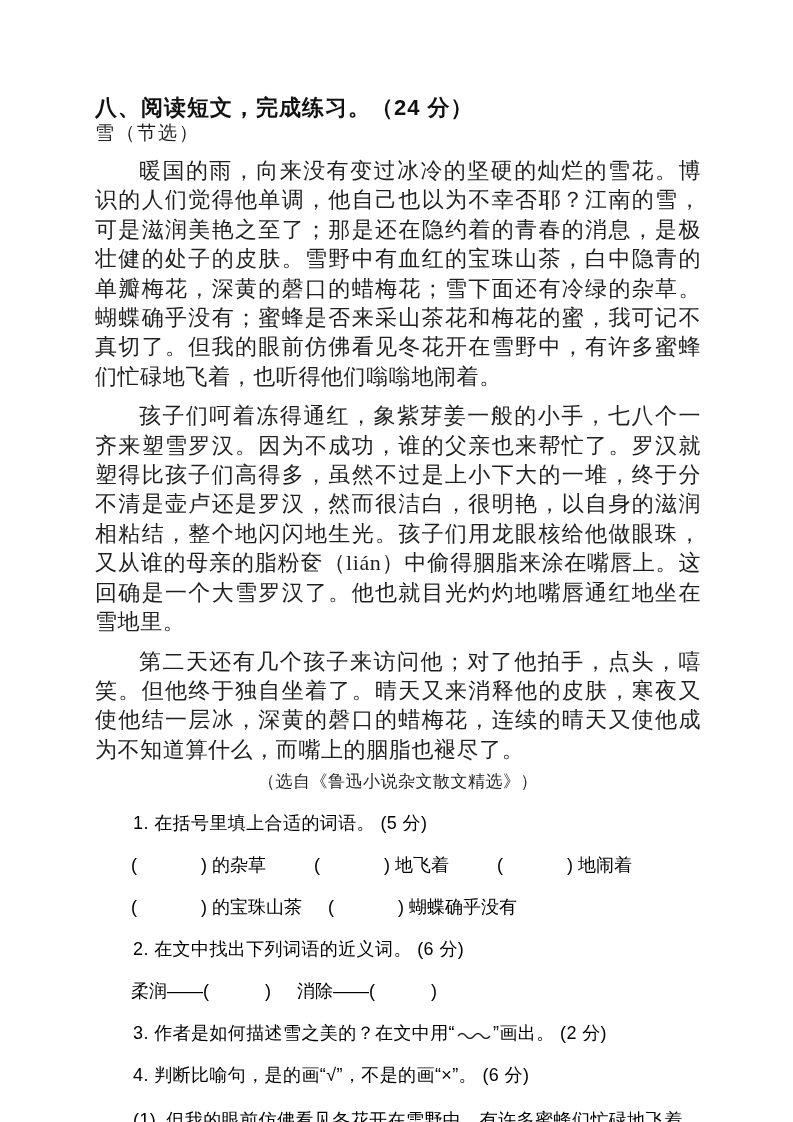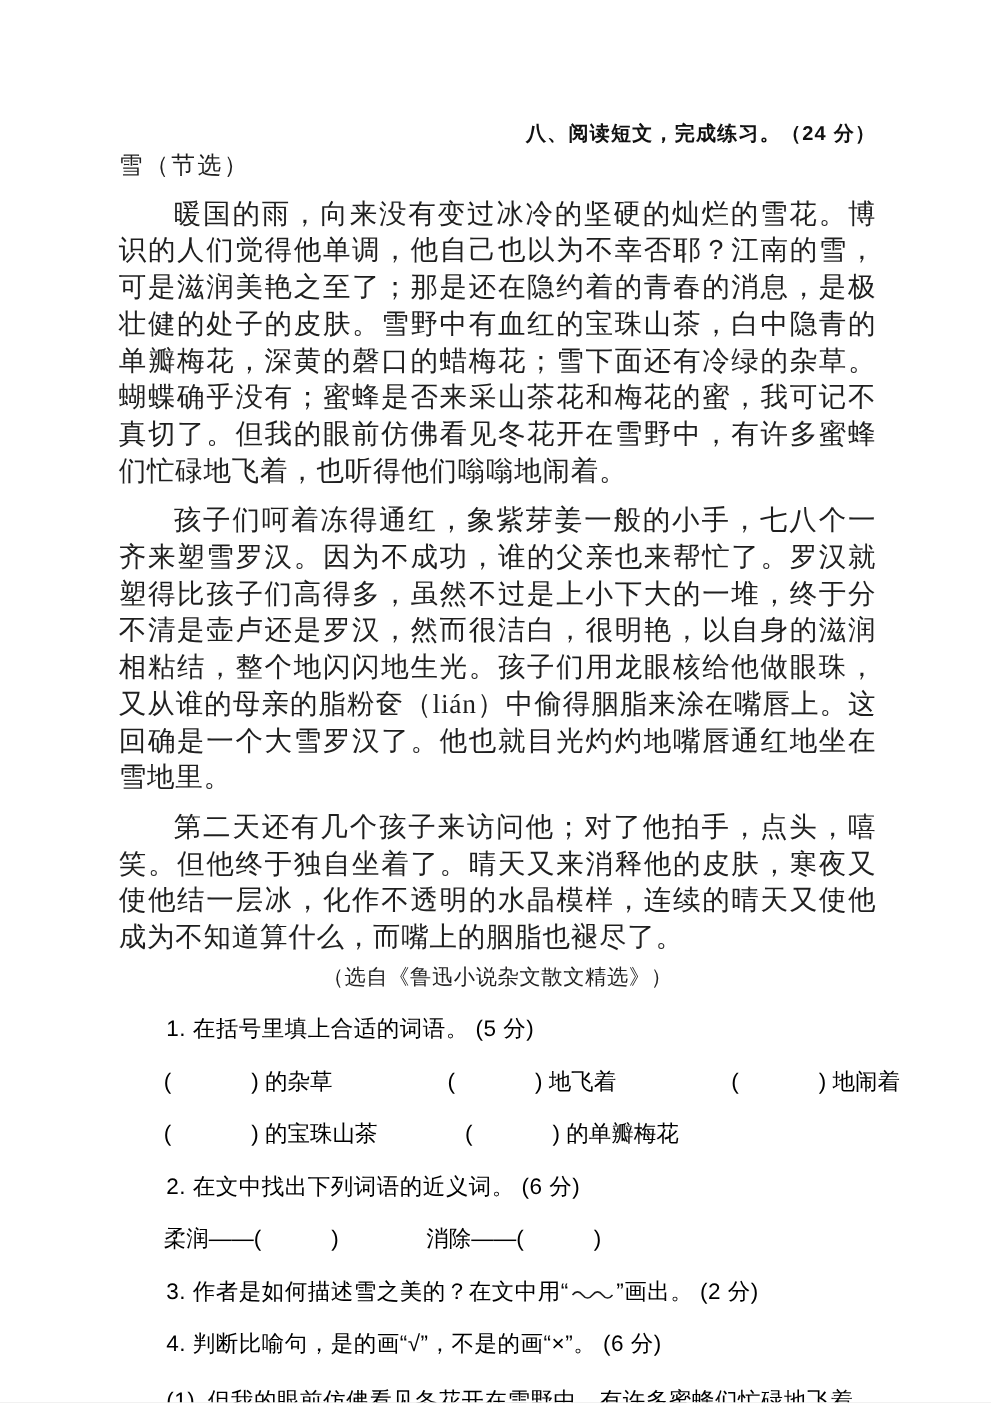--- a/index.html
+++ b/index.html
@@ -11,26 +11,25 @@
     margin: 0 auto;
     background: #ffffff;
     color: #1f1f1f;
     overflow: hidden;
   }
   .content {
     padding: 96px 92px 0 95px;
   }
   .section-header {
     font-family: "Liberation Sans", sans-serif;
-    font-size: 16px;
+    font-size: 22px;
     font-weight: bold;
     letter-spacing: 1px;
     line-height: 24px;
     color: #111;
-    text-align: right;
   }
   .passage {
     font-family: "Liberation Serif", serif;
   }
   .passage-title {
     text-align: left;
     font-size: 19px;
     line-height: 26px;
     letter-spacing: 2px;
   }
@@ -59,21 +58,20 @@
     line-height: 25px;
     padding-left: 38px;
     letter-spacing: 0.4px;
   }
   .fill-row {
     margin-top: 16px;
     line-height: 26px;
     padding-left: 36px;
     display: flex;
     align-items: baseline;
-    gap: 44px;
   }
   .fill-row.row1 > .fill-item { margin-right: 48px; }
   .fill-row.row2 > .fill-item { margin-right: 26px; }
   .fill-row.syn  > .fill-item { margin-right: 26px; }
   .fill-item { white-space: nowrap; }
   .gap { display: inline-block; height: 1px; }
   .g64 { width: 64px; }
   .g56 { width: 56px; }
   .g40 { width: 40px; }
   .q4-item {
@@ -96,21 +94,21 @@
 
 <div class="page">
   <div class="content">
 
     <div class="section-header">八、阅读短文，完成练习。（24 分）</div>
 
     <div class="passage">
       <div class="passage-title">雪（节选）</div>
       <p>暖国的雨，向来没有变过冰冷的坚硬的灿烂的雪花。博识的人们觉得他单调，他自己也以为不幸否耶？江南的雪，可是滋润美艳之至了；那是还在隐约着的青春的消息，是极壮健的处子的皮肤。雪野中有血红的宝珠山茶，白中隐青的单瓣梅花，深黄的磬口的蜡梅花；雪下面还有冷绿的杂草。蝴蝶确乎没有；蜜蜂是否来采山茶花和梅花的蜜，我可记不真切了。但我的眼前仿佛看见冬花开在雪野中，有许多蜜蜂们忙碌地飞着，也听得他们嗡嗡地闹着。</p>
       <p>孩子们呵着冻得通红，象紫芽姜一般的小手，七八个一齐来塑雪罗汉。因为不成功，谁的父亲也来帮忙了。罗汉就塑得比孩子们高得多，虽然不过是上小下大的一堆，终于分不清是壶卢还是罗汉，然而很洁白，很明艳，以自身的滋润相粘结，整个地闪闪地生光。孩子们用龙眼核给他做眼珠，又从谁的母亲的脂粉奁（lián）中偷得胭脂来涂在嘴唇上。这回确是一个大雪罗汉了。他也就目光灼灼地嘴唇通红地坐在雪地里。</p>
-      <p>第二天还有几个孩子来访问他；对了他拍手，点头，嘻笑。但他终于独自坐着了。晴天又来消释他的皮肤，寒夜又使他结一层冰，化作不透明的水晶模样，连续的晴天又使他成为不知道算什么，而嘴上的胭脂也褪尽了。</p>
+      <p>第二天还有几个孩子来访问他；对了他拍手，点头，嘻笑。但他终于独自坐着了。晴天又来消释他的皮肤，寒夜又使他结一层冰，深黄的磬口的蜡梅花，连续的晴天又使他成为不知道算什么，而嘴上的胭脂也褪尽了。</p>
       <div class="attribution">（选自《鲁迅小说杂文散文精选》）</div>
     </div>
 
     <div class="questions">
 
       <div class="q-label">1. 在括号里填上合适的词语。 (5 分)</div>
 
       <div class="fill-row row1">
         <span class="fill-item">
           <span>(</span><span class="gap g64"></span><span>)</span><span> 的杂草</span>
@@ -121,21 +119,21 @@
         <span class="fill-item">
           <span>(</span><span class="gap g64"></span><span>)</span><span> 地闹着</span>
         </span>
       </div>
 
       <div class="fill-row row2">
         <span class="fill-item">
           <span>(</span><span class="gap g64"></span><span>)</span><span> 的宝珠山茶</span>
         </span>
         <span class="fill-item">
-          <span>(</span><span class="gap g64"></span><span>)</span><span> 的单瓣梅花</span>
+          <span>(</span><span class="gap g64"></span><span>)</span><span> 蝴蝶确乎没有</span>
         </span>
       </div>
 
       <div class="q-label">2. 在文中找出下列词语的近义词。 (6 分)</div>
 
       <div class="fill-row syn">
         <span class="fill-item">
           <span>柔润</span><span>——</span><span>(</span><span class="gap g56"></span><span>)</span>
         </span>
         <span class="fill-item">

